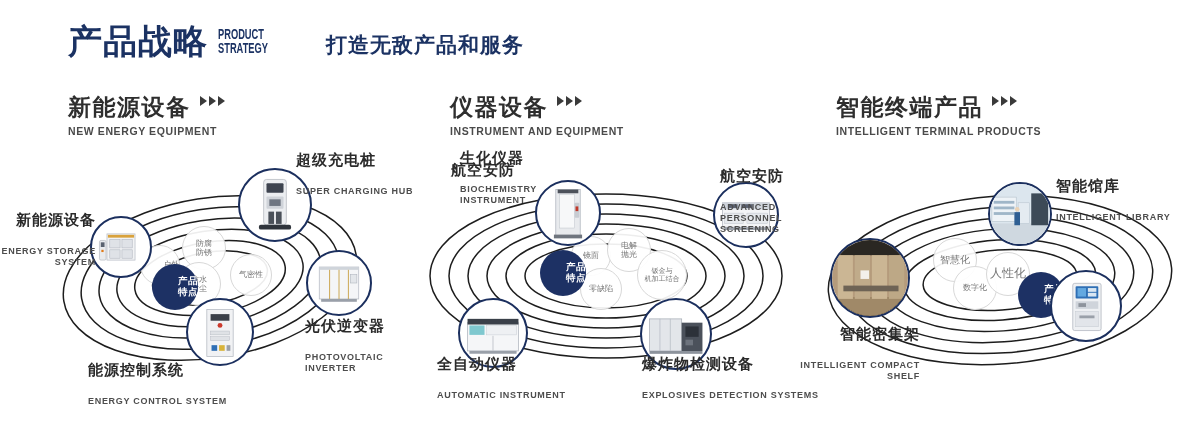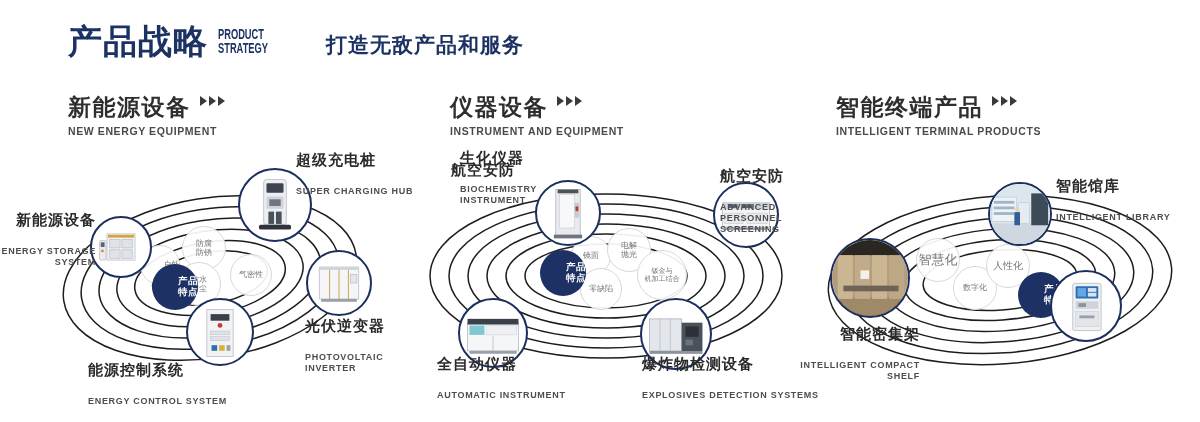--- a/index.html
+++ b/index.html
@@ -359,27 +359,27 @@
       <g fill="none" stroke="#1d1d1d" stroke-width="1.5">
         <ellipse cx="200" cy="130" rx="172" ry="84" transform="rotate(-4 200 130)"></ellipse>
         <ellipse cx="200" cy="130" rx="153" ry="73" transform="rotate(-4 200 130)"></ellipse>
         <ellipse cx="200" cy="130" rx="134" ry="62" transform="rotate(-4 200 130)"></ellipse>
         <ellipse cx="200" cy="130" rx="115" ry="51" transform="rotate(-4 200 130)"></ellipse>
         <ellipse cx="200" cy="130" rx="96" ry="40" transform="rotate(-4 200 130)"></ellipse>
         <ellipse cx="200" cy="130" rx="77" ry="30" transform="rotate(-4 200 130)"></ellipse>
       </g>
     </svg>
 
-    <div class="feat" style="left:116px;top:88px;width:42px;height:42px;font-size:13px;">
+    <div class="feat" style="left:133px;top:88px;width:42px;height:42px;font-size:10px;">
       <span>智慧化</span>
     </div>
     <div class="feat" style="left:153px;top:116px;width:42px;height:42px;font-size:8px;">
       <span>数字化</span>
     </div>
-    <div class="feat" style="left:186px;top:94px;width:42px;height:42px;font-size:10px;">
+    <div class="feat" style="left:186px;top:102px;width:42px;height:42px;font-size:12px;">
       <span>人性化</span>
     </div>
 
     <div class="badge" style="left:218px;top:122px;width:46px;height:46px;font-size:9.5px;">
       <span>产品</span>
       <span>特点</span>
     </div>
 
     <div class="node" style="left:188px;top:32px;width:64px;height:64px;">
       <svg class="art" viewBox="0 0 64 64">

